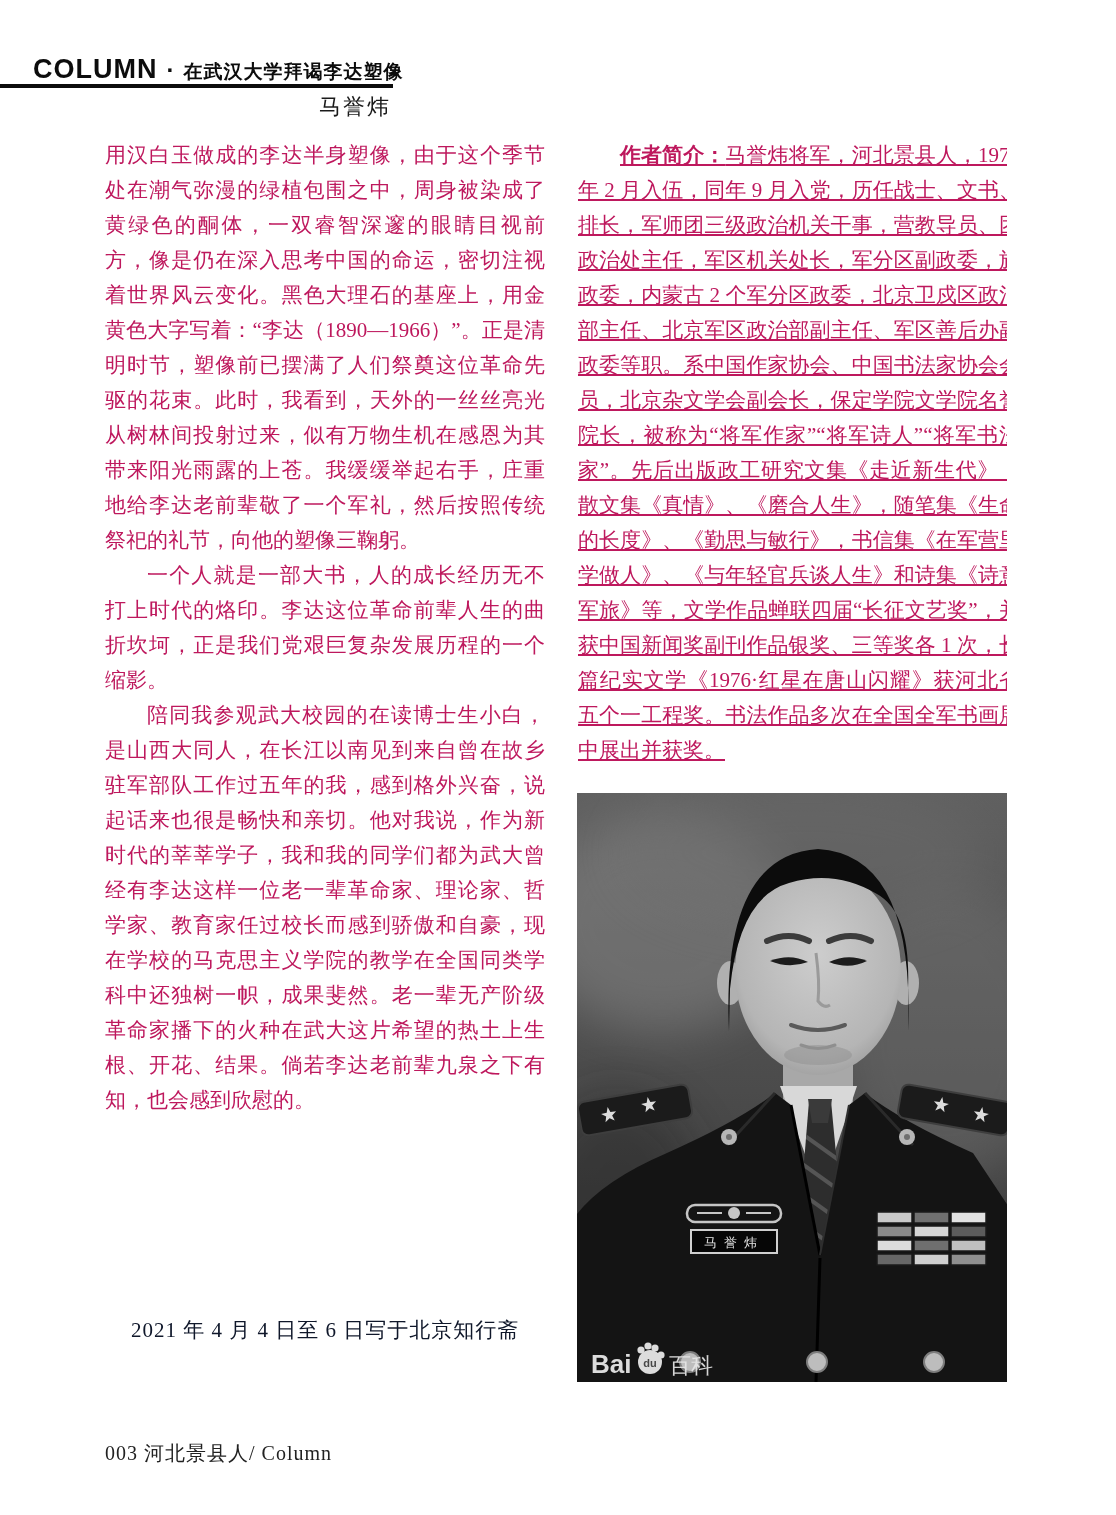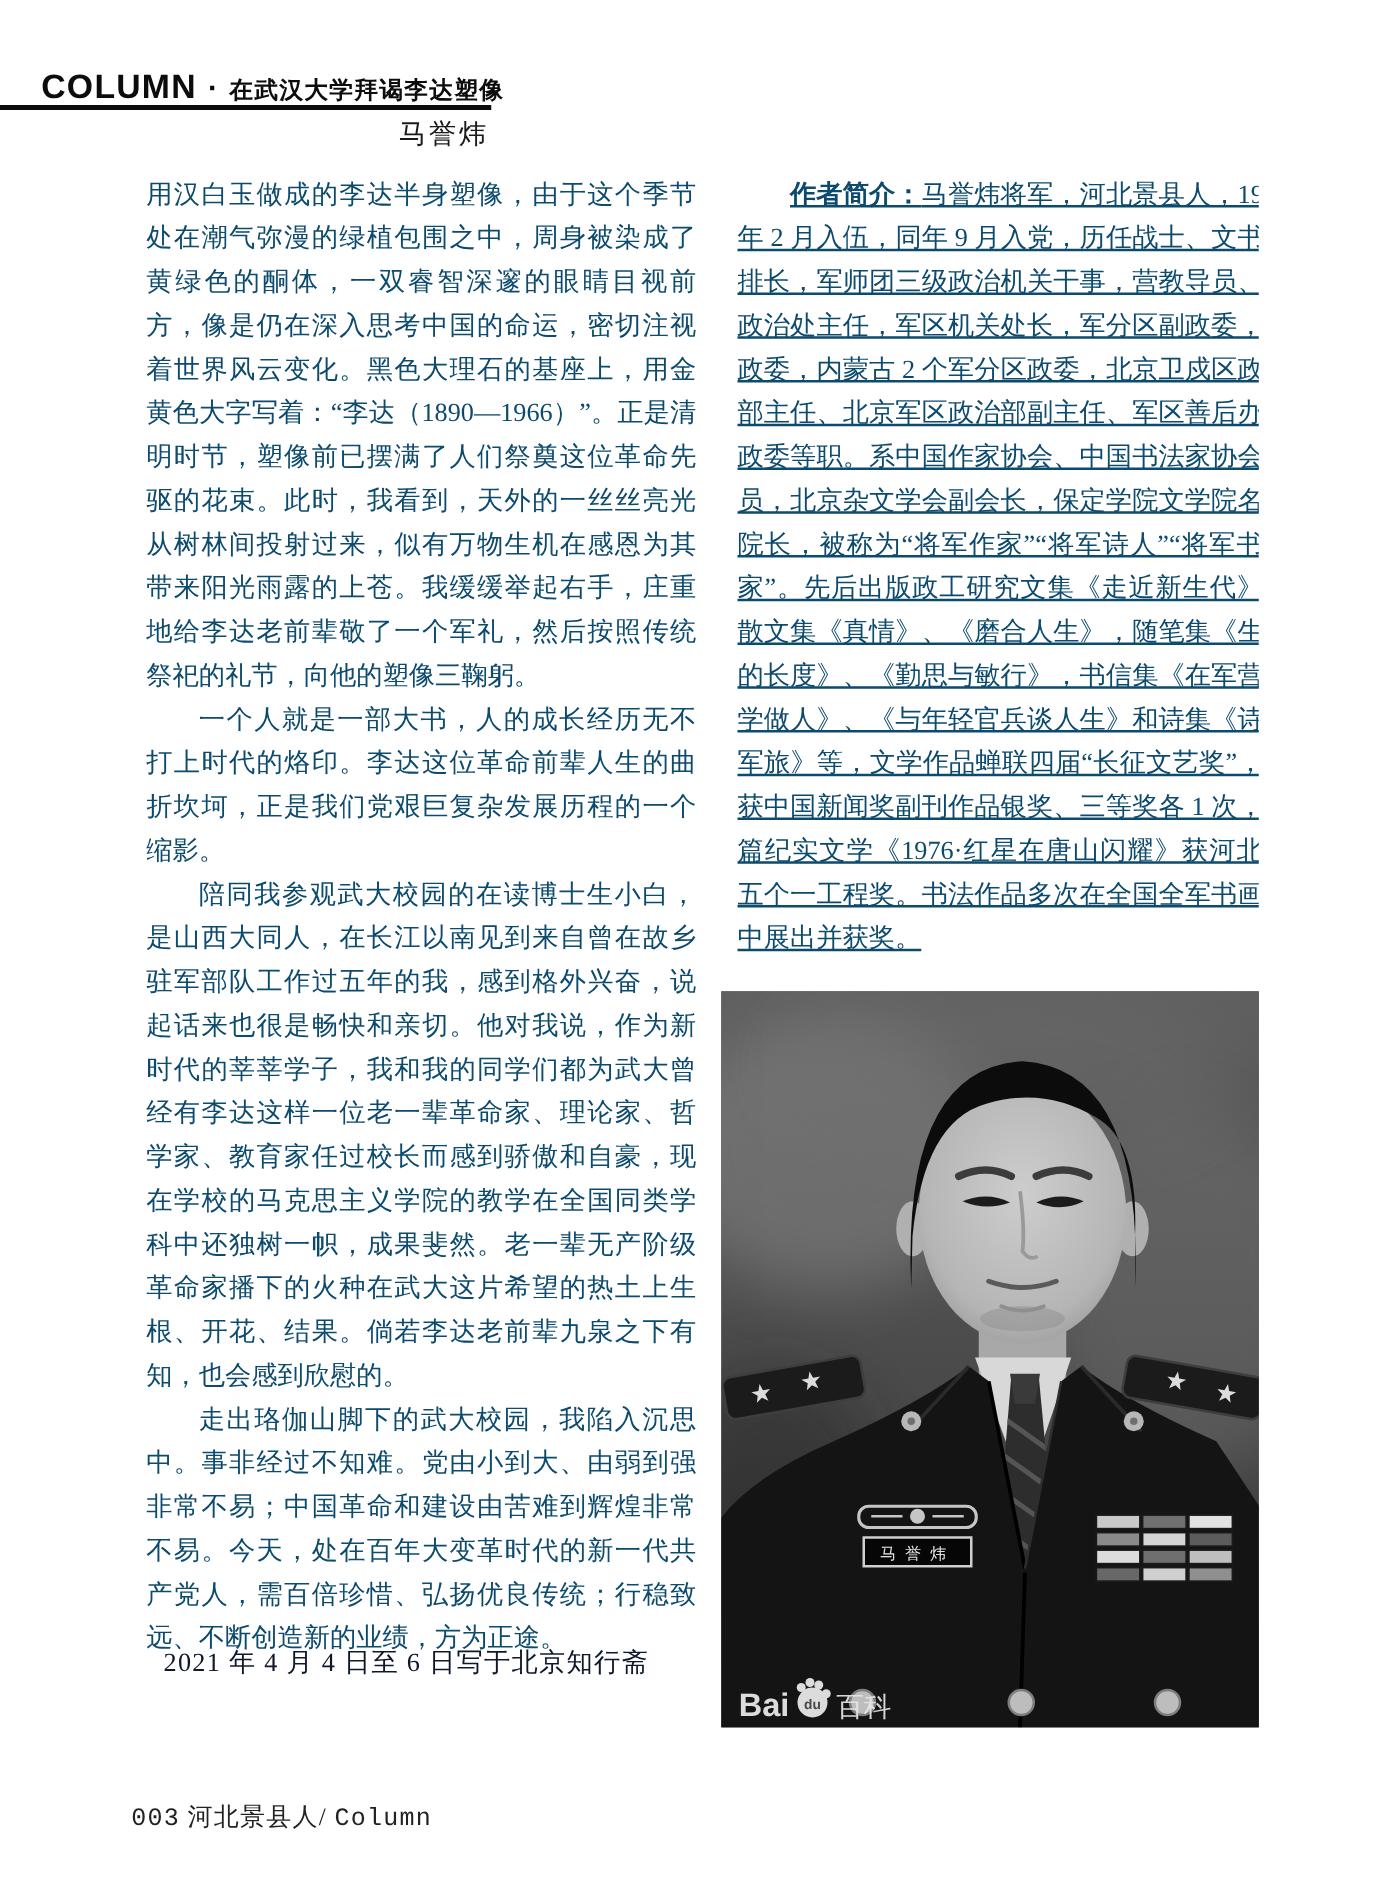--- a/index.html
+++ b/index.html
@@ -20,60 +20,59 @@
   .kicker-title { font-size:19px; letter-spacing:1px; }
   .header-rule {
     position:absolute; left:0; top:84px; width:393px; height:4px; background:#0c0c0c;
   }
   .author-line {
     position:absolute; left:0; top:92px; width:391px; text-align:right;
     font-size:22px; letter-spacing:2px; color:#1a1a1a;
   }
   
   .col { position:absolute; top:138px; font-size:21px; line-height:35px;
-         text-align:justify; text-justify:inter-ideograph; color:#0c4a6e;margin-left:12px; }
+         text-align:justify; text-justify:inter-ideograph; color:#be185d; }
   .col-left  { left:105px; width:440px; }
   .col-right { left:578px; width:442px;text-decoration:underline; }
   .col p { margin:0; }
   .col p.indent { text-indent:2em; }
   .bio-label { font-weight:bold; }
   .dateline {
     position:absolute; left:105px; top:1316px; width:440px; text-align:center;
     font-size:21px; letter-spacing:1px; color:#0f172a;
   }
   
   .portrait {
     position:absolute; left:577px; top:793px; width:436px; height:589px;
     background:#444; overflow:hidden;
   }
   .portrait svg { display:block; width:100%; height:100%; }
   
   .footer {
     position:absolute; left:105px; top:1440px; font-size:20px; letter-spacing:1px; color:#222;
   }
-  .footer .en { font-family:Liberation Mono, monospace; }
+  .footer .en { font-family:Liberation Serif, serif; }
 </style>
 </head>
 <body>
 
 <div class="page">
 
   <div class="kicker-row">
     <span class="kicker">COLUMN</span>
     <span class="kicker-sep">·</span>
     <span class="kicker-title">在武汉大学拜谒李达塑像</span>
   </div>
   <div class="header-rule"></div>
   <div class="author-line">马誉炜</div>
 
   <div class="col col-left">
     <p>用汉白玉做成的李达半身塑像，由于这个季节处在潮气弥漫的绿植包围之中，周身被染成了黄绿色的酮体，一双睿智深邃的眼睛目视前方，像是仍在深入思考中国的命运，密切注视着世界风云变化。黑色大理石的基座上，用金黄色大字写着：“李达（1890—1966）”。正是清明时节，塑像前已摆满了人们祭奠这位革命先驱的花束。此时，我看到，天外的一丝丝亮光从树林间投射过来，似有万物生机在感恩为其带来阳光雨露的上苍。我缓缓举起右手，庄重地给李达老前辈敬了一个军礼，然后按照传统祭祀的礼节，向他的塑像三鞠躬。</p>
     <p class="indent">一个人就是一部大书，人的成长经历无不打上时代的烙印。李达这位革命前辈人生的曲折坎坷，正是我们党艰巨复杂发展历程的一个缩影。</p>
     <p class="indent">陪同我参观武大校园的在读博士生小白，是山西大同人，在长江以南见到来自曾在故乡驻军部队工作过五年的我，感到格外兴奋，说起话来也很是畅快和亲切。他对我说，作为新时代的莘莘学子，我和我的同学们都为武大曾经有李达这样一位老一辈革命家、理论家、哲学家、教育家任过校长而感到骄傲和自豪，现在学校的马克思主义学院的教学在全国同类学科中还独树一帜，成果斐然。老一辈无产阶级革命家播下的火种在武大这片希望的热土上生根、开花、结果。倘若李达老前辈九泉之下有知，也会感到欣慰的。</p>
-    <p class="indent">走出珞伽山脚下的武大校园，我陷入沉思中。事非经过不知难。党由小到大、由弱到强非常不易；中国革命和建设由苦难到辉煌非常不易。今天，处在百年大变革时代的新一代共产党人，需百倍珍惜、弘扬优良传统；行稳致远、不断创造新的业绩，方为正途。</p>
   </div>
   <div class="dateline">2021 年 4 月 4 日至 6 日写于北京知行斋</div>
 
   <div class="col col-right">
     <p class="indent"><span class="bio-label">作者简介：</span><span>马誉炜将军，河北景县人，1976 年 2 月入伍，同年 9 月入党，历任战士、文书、排长，军师团三级政治机关干事，营教导员、团政治处主任，军区机关处长，军分区副政委，旅政委，内蒙古 2 个军分区政委，北京卫戍区政治部主任、北京军区政治部副主任、军区善后办副政委等职。系中国作家协会、中国书法家协会会员，北京杂文学会副会长，保定学院文学院名誉院长，被称为“将军作家”“将军诗人”“将军书法家”。先后出版政工研究文集《走近新生代》，散文集《真情》、《磨合人生》，随笔集《生命的长度》、《勤思与敏行》，书信集《在军营里学做人》、《与年轻官兵谈人生》和诗集《诗意军旅》等，文学作品蝉联四届“长征文艺奖”，并获中国新闻奖副刊作品银奖、三等奖各 1 次，长篇纪实文学《1976·红星在唐山闪耀》获河北省五个一工程奖。书法作品多次在全国全军书画展中展出并获奖。</span></p>
   </div>
 
   <div class="portrait">
     <svg viewBox="0 0 436 589" preserveAspectRatio="none">
       <defs>

